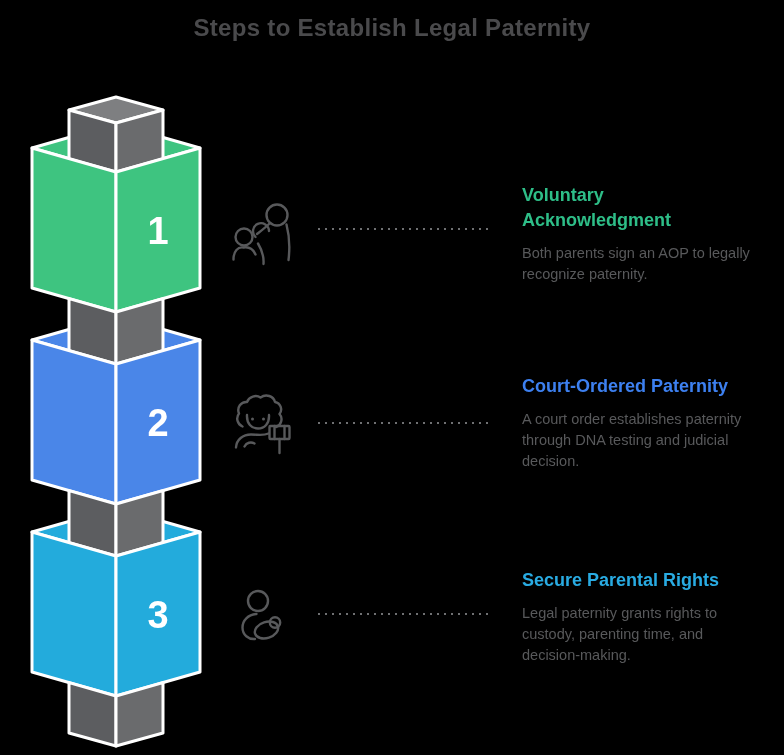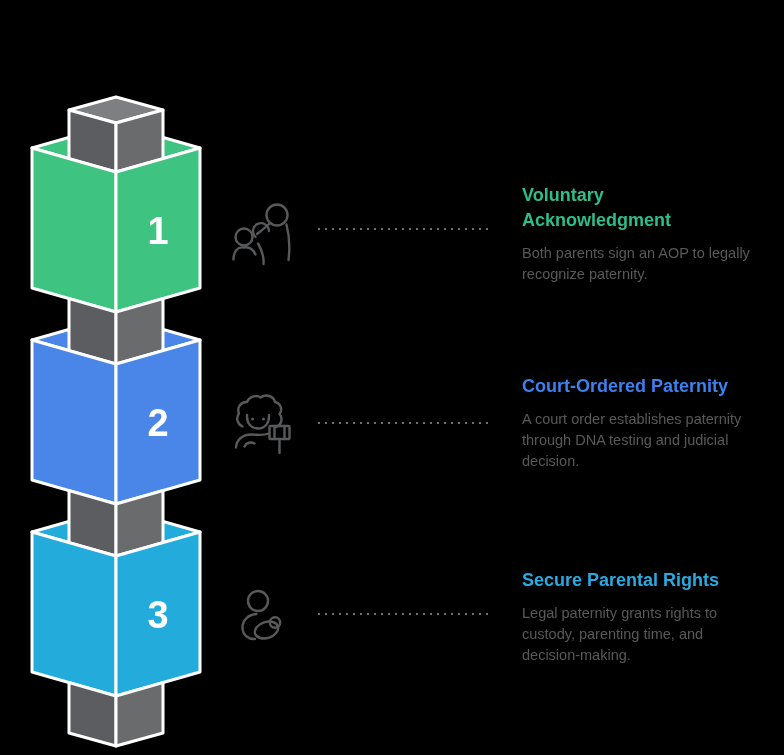--- a/index.html
+++ b/index.html
@@ -33,20 +33,21 @@
   }
   .step-desc{
     margin:10px 0 0 0;font-size:14.5px;line-height:21px;color:#58595b;white-space:pre-line;
   }
 </style>
 </head>
 <body>
 
 <div class="canvas">
 
+  <h1 class="title">Steps to Establish Legal Paternity</h1>
 
   <svg class="tower" width="784" height="755" viewBox="0 0 784 755">
 
     <polygon points="32,148 116,124 200,148 116,172" fill="#3ec480"></polygon>
 
     <g>
       <polygon points="116,97 163,110 116,123 69,110" fill="#7e7f81"></polygon>
       <polygon points="69,110 116,123 116,172 69,159" fill="#5c5d60"></polygon>
       <polygon points="163,110 116,123 116,172 163,159" fill="#6a6b6d"></polygon>
     </g>

